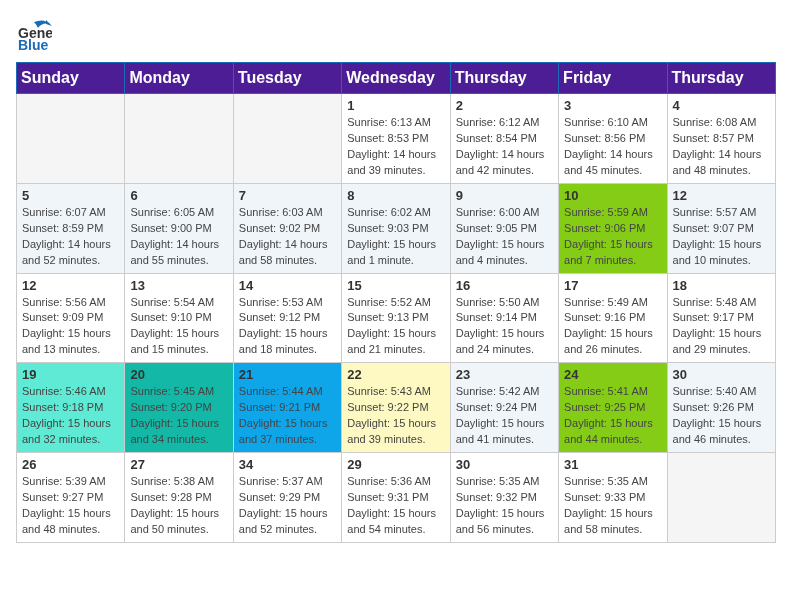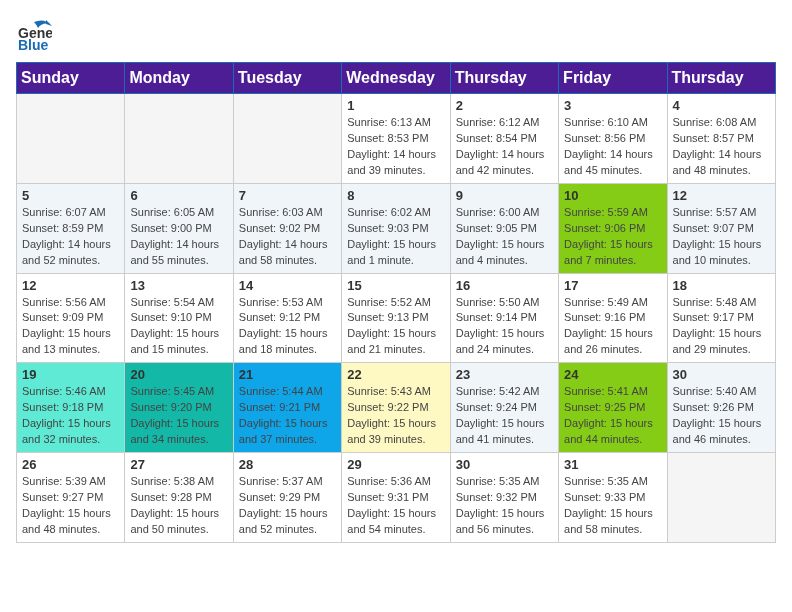--- a/index.html
+++ b/index.html
@@ -169,21 +169,21 @@
         <td style="background: #84cc16;"><span class="day-number">24</span>
 <span class="day-info">Sunrise: 5:41 AM<br>Sunset: 9:25 PM<br>Daylight: 15 hours and 44 minutes.</span></td>
         <td style="background: rgb(240, 245, 250);"><span class="day-number">30</span>
 <span class="day-info">Sunrise: 5:40 AM<br>Sunset: 9:26 PM<br>Daylight: 15 hours and 46 minutes.</span></td>
       </tr>
       <tr>
         <td><span class="day-number">26</span>
 <span class="day-info">Sunrise: 5:39 AM<br>Sunset: 9:27 PM<br>Daylight: 15 hours and 48 minutes.</span></td>
         <td><span class="day-number">27</span>
 <span class="day-info">Sunrise: 5:38 AM<br>Sunset: 9:28 PM<br>Daylight: 15 hours and 50 minutes.</span></td>
-        <td><span class="day-number">28</span>
+        <td><span class="day-number">34</span>
 <span class="day-info">Sunrise: 5:37 AM<br>Sunset: 9:29 PM<br>Daylight: 15 hours and 52 minutes.</span></td>
         <td><span class="day-number">29</span>
 <span class="day-info">Sunrise: 5:36 AM<br>Sunset: 9:31 PM<br>Daylight: 15 hours and 54 minutes.</span></td>
         <td><span class="day-number">30</span>
 <span class="day-info">Sunrise: 5:35 AM<br>Sunset: 9:32 PM<br>Daylight: 15 hours and 56 minutes.</span></td>
         <td><span class="day-number">31</span>
 <span class="day-info">Sunrise: 5:35 AM<br>Sunset: 9:33 PM<br>Daylight: 15 hours and 58 minutes.</span></td>
         <td class="empty"></td>
       </tr>
     </tbody>

